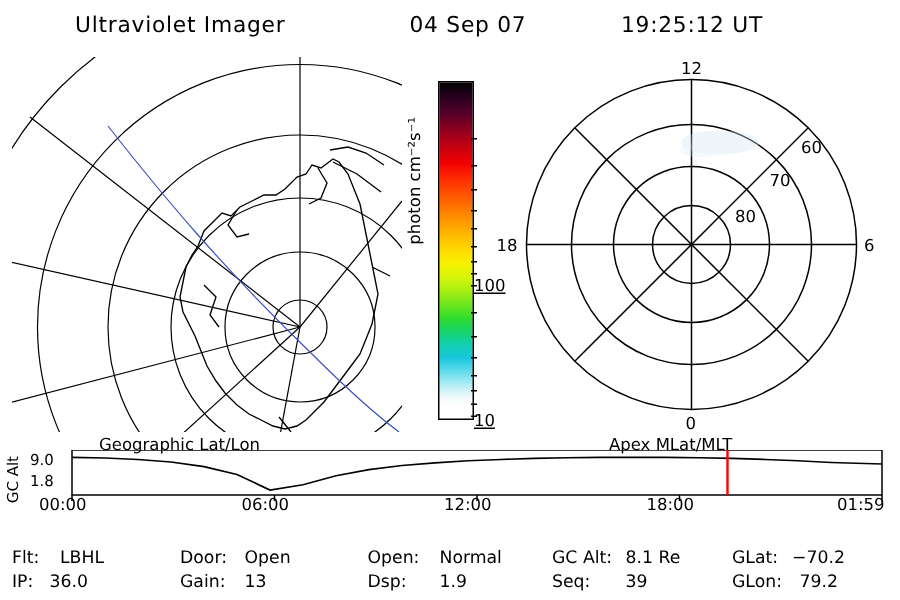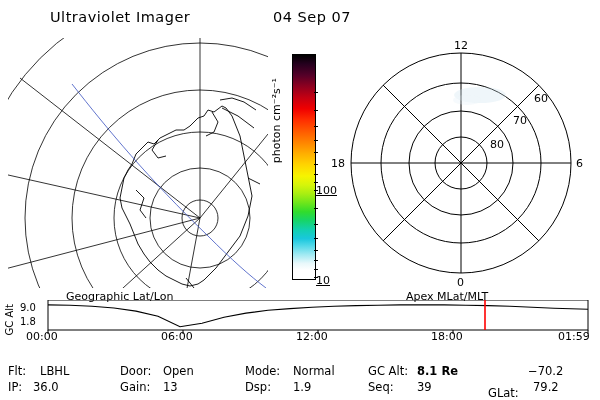--- a/index.html
+++ b/index.html
@@ -95,30 +95,31 @@
 
   
   #footer{position:absolute;left:0;top:364px;width:600px;height:36px;}
   #footer span{position:absolute;font-size:11.5px;white-space:nowrap;}
   .r1{top:0px;}
   .r2{top:16px;}
   .c1{left:8px;}
   .c2{left:120px;}
   .c3{left:245px;}
   .c4{left:368px;text-align:center;}
-  .c5{left:488px;margin-top:22px;}
+  .c5{left:488px;}
 </style>
 </head>
 <body>
 
 <div class="root">
 
   <div class="header">
     <span class="h-title">Ultraviolet Imager</span>
     <span class="h-date">04 Sep 07</span>
+    <span class="h-time">19:25:12 UT</span>
   </div>
 
   <div class="panel" id="geo-panel">
     <svg width="260" height="250" viewBox="0 0 260 250">
       <defs>
         <clipPath id="geoClip">
             <rect x="0" y="0" width="260" height="250"></rect>
           </clipPath>
       </defs>
       <g clip-path="url(#geoClip)" fill="none" stroke="#000" stroke-width="0.8">
@@ -245,27 +246,27 @@
     <span class="r1 c1">Flt:</span>
     <span class="r1" style="left:40px;">LBHL</span>
     <span class="r2 c1">IP:</span>
     <span class="r2" style="left:33px;">36.0</span>
 
     <span class="r1 c2">Door:</span>
     <span class="r1" style="left:163px;">Open</span>
     <span class="r2 c2">Gain:</span>
     <span class="r2" style="left:163px;">13</span>
 
-    <span class="r1 c3">Mode:</span>
+    <span class="r1 c3">Open:</span>
     <span class="r1" style="left:293px;">Normal</span>
     <span class="r2 c3">Dsp:</span>
     <span class="r2" style="left:293px;">1.9</span>
 
     <span class="r1 c4">GC Alt:</span>
-    <span class="r1" style="left:417px;font-weight:bold;">8.1 Re</span>
+    <span class="r1" style="left:417px;">8.1 Re</span>
     <span class="r2 c4">Seq:</span>
     <span class="r2" style="left:417px;">39</span>
 
     <span class="r1 c5">GLat:</span>
     <span class="r1" style="left:528px;">−70.2</span>
     <span class="r2 c5">GLon:</span>
     <span class="r2" style="left:533px;">79.2</span>
   </div>
 
 </div>

